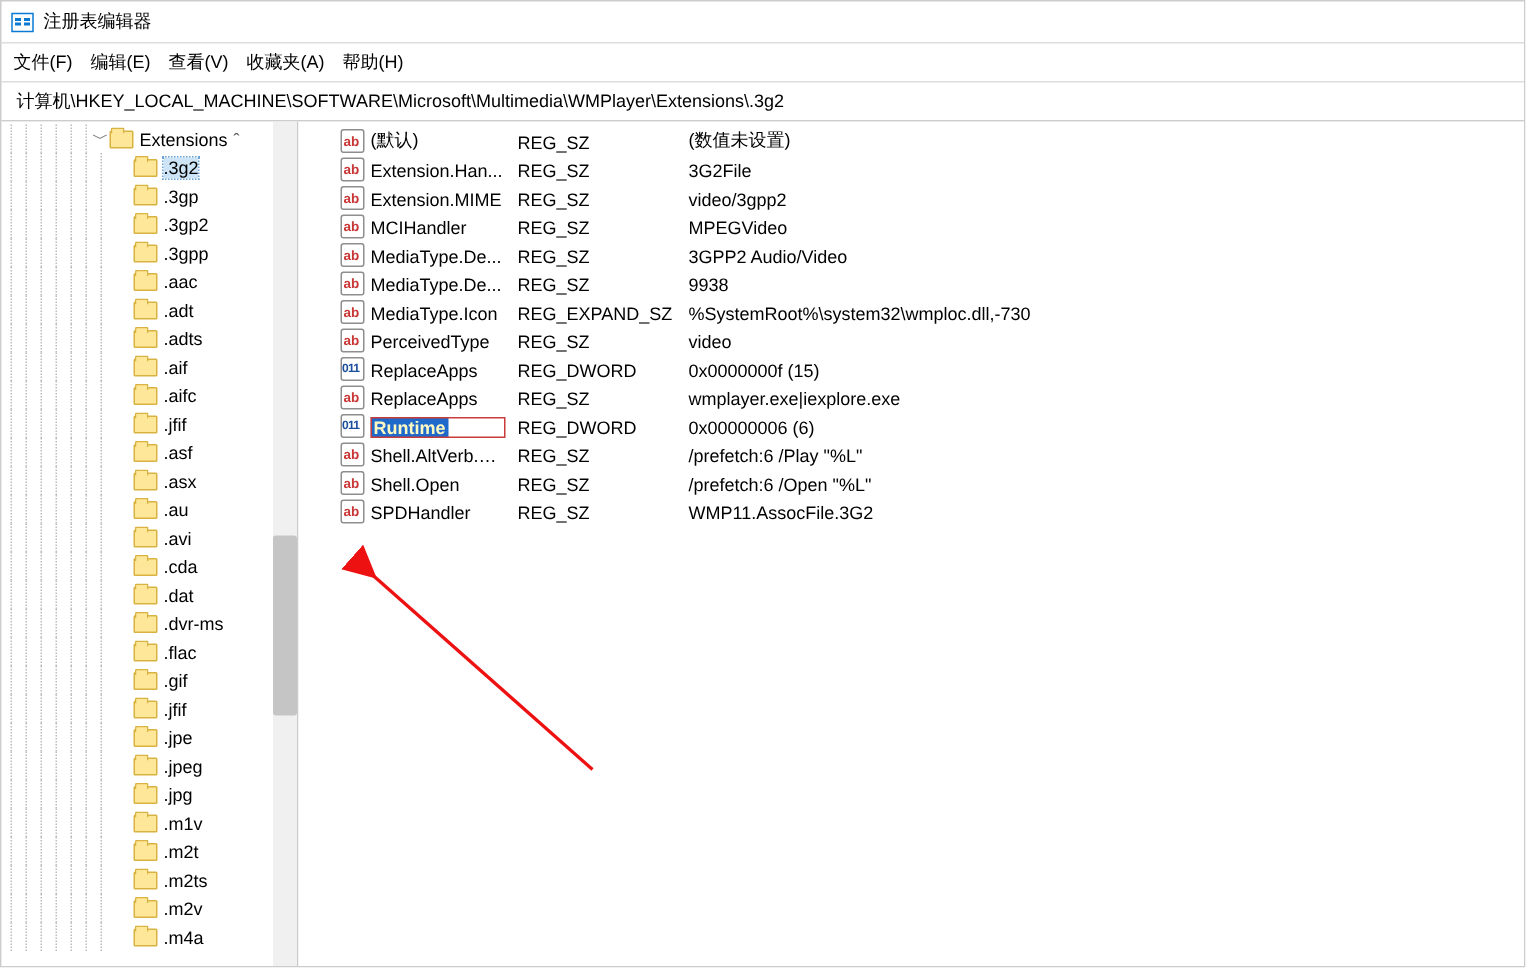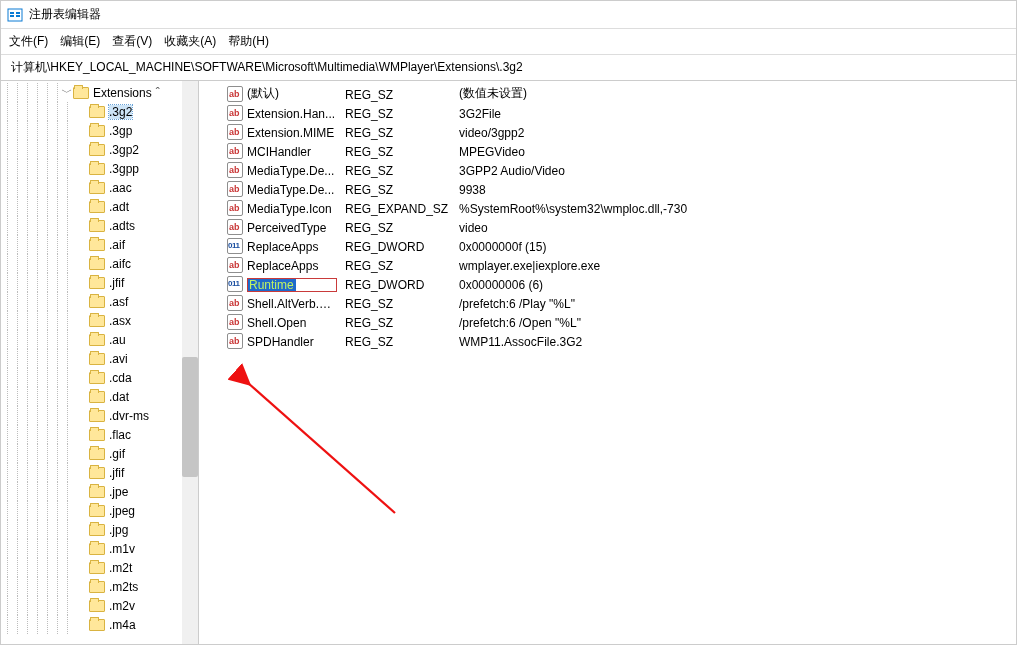--- a/index.html
+++ b/index.html
@@ -190,22 +190,23 @@
   .cell-type {
     width: 114px; flex: none;
     padding-left: 8px;
   }
   .cell-data {
     flex: 1;
     padding-left: 8px;
   }
   .row-selected .cell-name span.edit {
     background: #1e6acb;
-    color: #bef264;
+    color: #fef9c3;
     padding: 1px 2px;
+    font-weight: bold;
   }
   .row-selected .cell-name {
     outline: 1px solid #c93a3a;
     outline-offset: -1px;
   }
   .arrow-svg {
     position: absolute;
     pointer-events: none;
     z-index: 5;
   }

